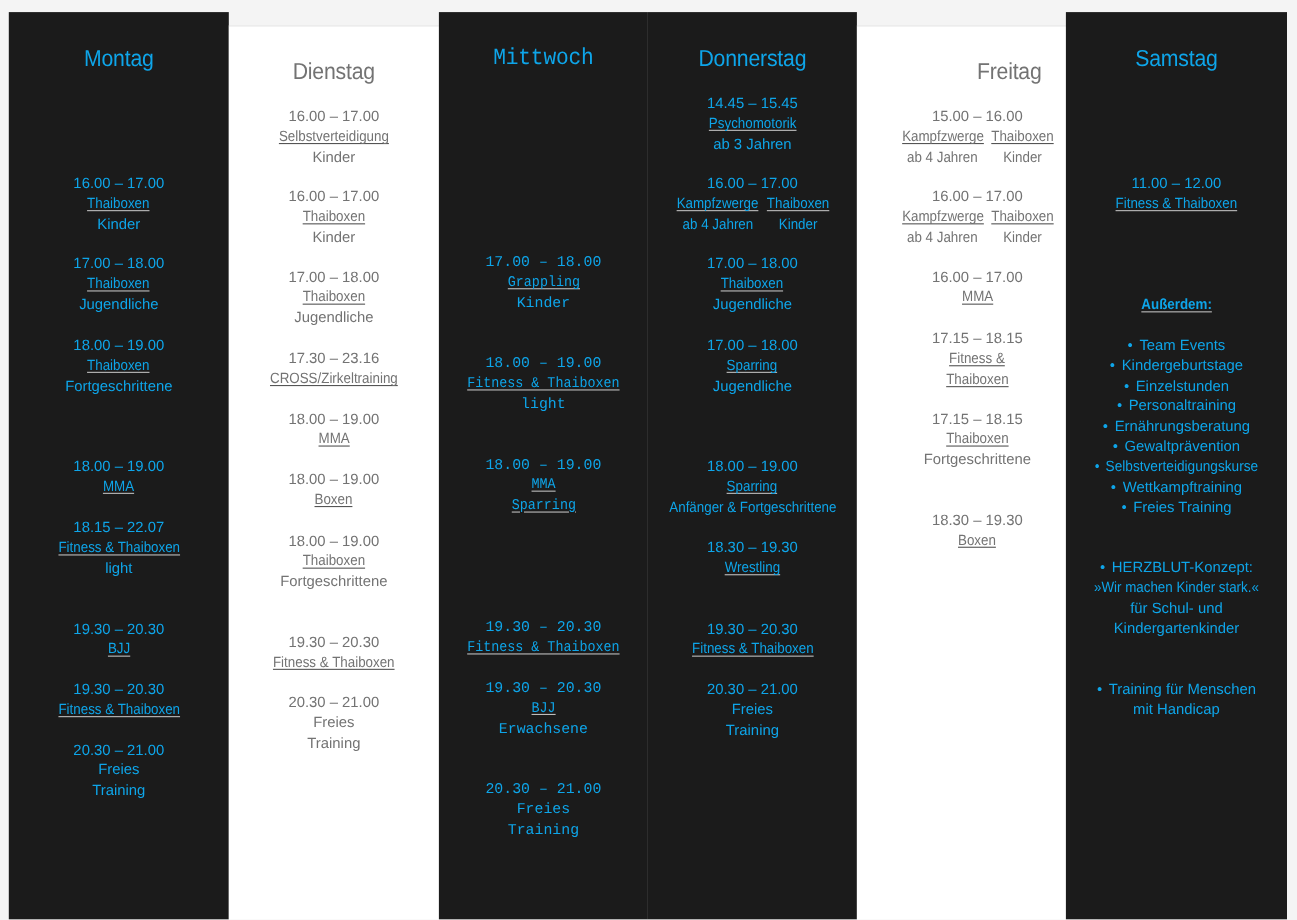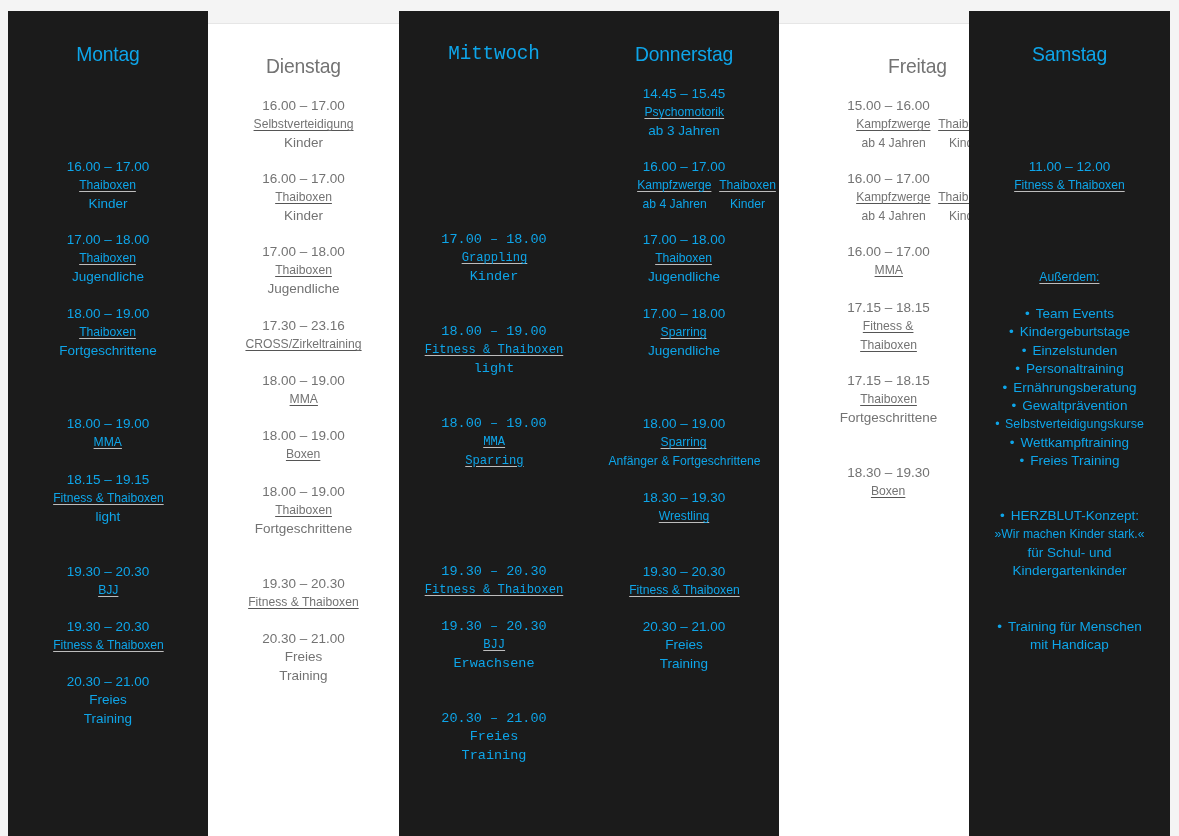--- a/index.html
+++ b/index.html
@@ -22,21 +22,21 @@
   }
   .block {
     position: absolute; left: 0; right: 0; text-align: center;
     font-size: 13.5px; line-height: 18.4px;
   }
   .block > div { white-space: nowrap; }
   .cond { display: inline-block; transform: scaleX(0.9); transform-origin: center; }
   .link { text-decoration: underline; text-underline-offset: 2px; cursor: pointer; }
   .dark .link { text-decoration-color: #bdbdbd; }
   .light .link { text-decoration-color: #555; }
-  .pair { display: flex; justify-content: flex-end; gap: 0; }
+  .pair { display: flex; justify-content: center; gap: 0; }
   .pair > div { display: flex; flex-direction: column; align-items: center; }
   .bullet::before { content: "\2022"; margin-right: 6px; }
 </style>
 </head>
 <body>
 
 <div class="col dark" style="left:8px; width:200px;">
   <div class="day">Montag</div>
 
   <div class="block" style="top:147px;">
@@ -52,21 +52,21 @@
   <div class="block" style="top:294px;">
     <div>18.00 – 19.00</div>
     <div><span class="link cond">Thaiboxen</span></div>
     <div>Fortgeschrittene</div>
   </div>
   <div class="block" style="top:404px;">
     <div>18.00 – 19.00</div>
     <div><span class="link cond">MMA</span></div>
   </div>
   <div class="block" style="top:460px;">
-    <div>18.15 – 19.15</div>
+    <div>18.15 – 22.07</div>
     <div><span class="link cond">Fitness &amp; Thaiboxen</span></div>
     <div>light</div>
   </div>
   <div class="block" style="top:552px;">
     <div>19.30 – 20.30</div>
     <div><span class="link cond">BJJ</span></div>
   </div>
   <div class="block" style="top:607px;">
     <div>19.30 – 20.30</div>
     <div><span class="link cond">Fitness &amp; Thaiboxen</span></div>
@@ -259,21 +259,21 @@
 </div>
 
 <div class="col dark" style="left:969px; width:201px;">
   <div class="day">Samstag</div>
 
   <div class="block" style="top:147px;">
     <div>11.00 – 12.00</div>
     <div><span class="link cond">Fitness &amp; Thaiboxen</span></div>
   </div>
 
-  <div class="block" style="top:257px;">
+  <div class="block" style="top:257px;font-weight:bold;">
     <div><span class="link cond">Außerdem:</span></div>
   </div>
 
   <div class="block" style="top:294px;">
     <div class="bullet">Team Events</div>
     <div class="bullet">Kindergeburtstage</div>
     <div class="bullet">Einzelstunden</div>
     <div class="bullet">Personaltraining</div>
     <div class="bullet">Ernährungsberatung</div>
     <div class="bullet">Gewaltprävention</div>

